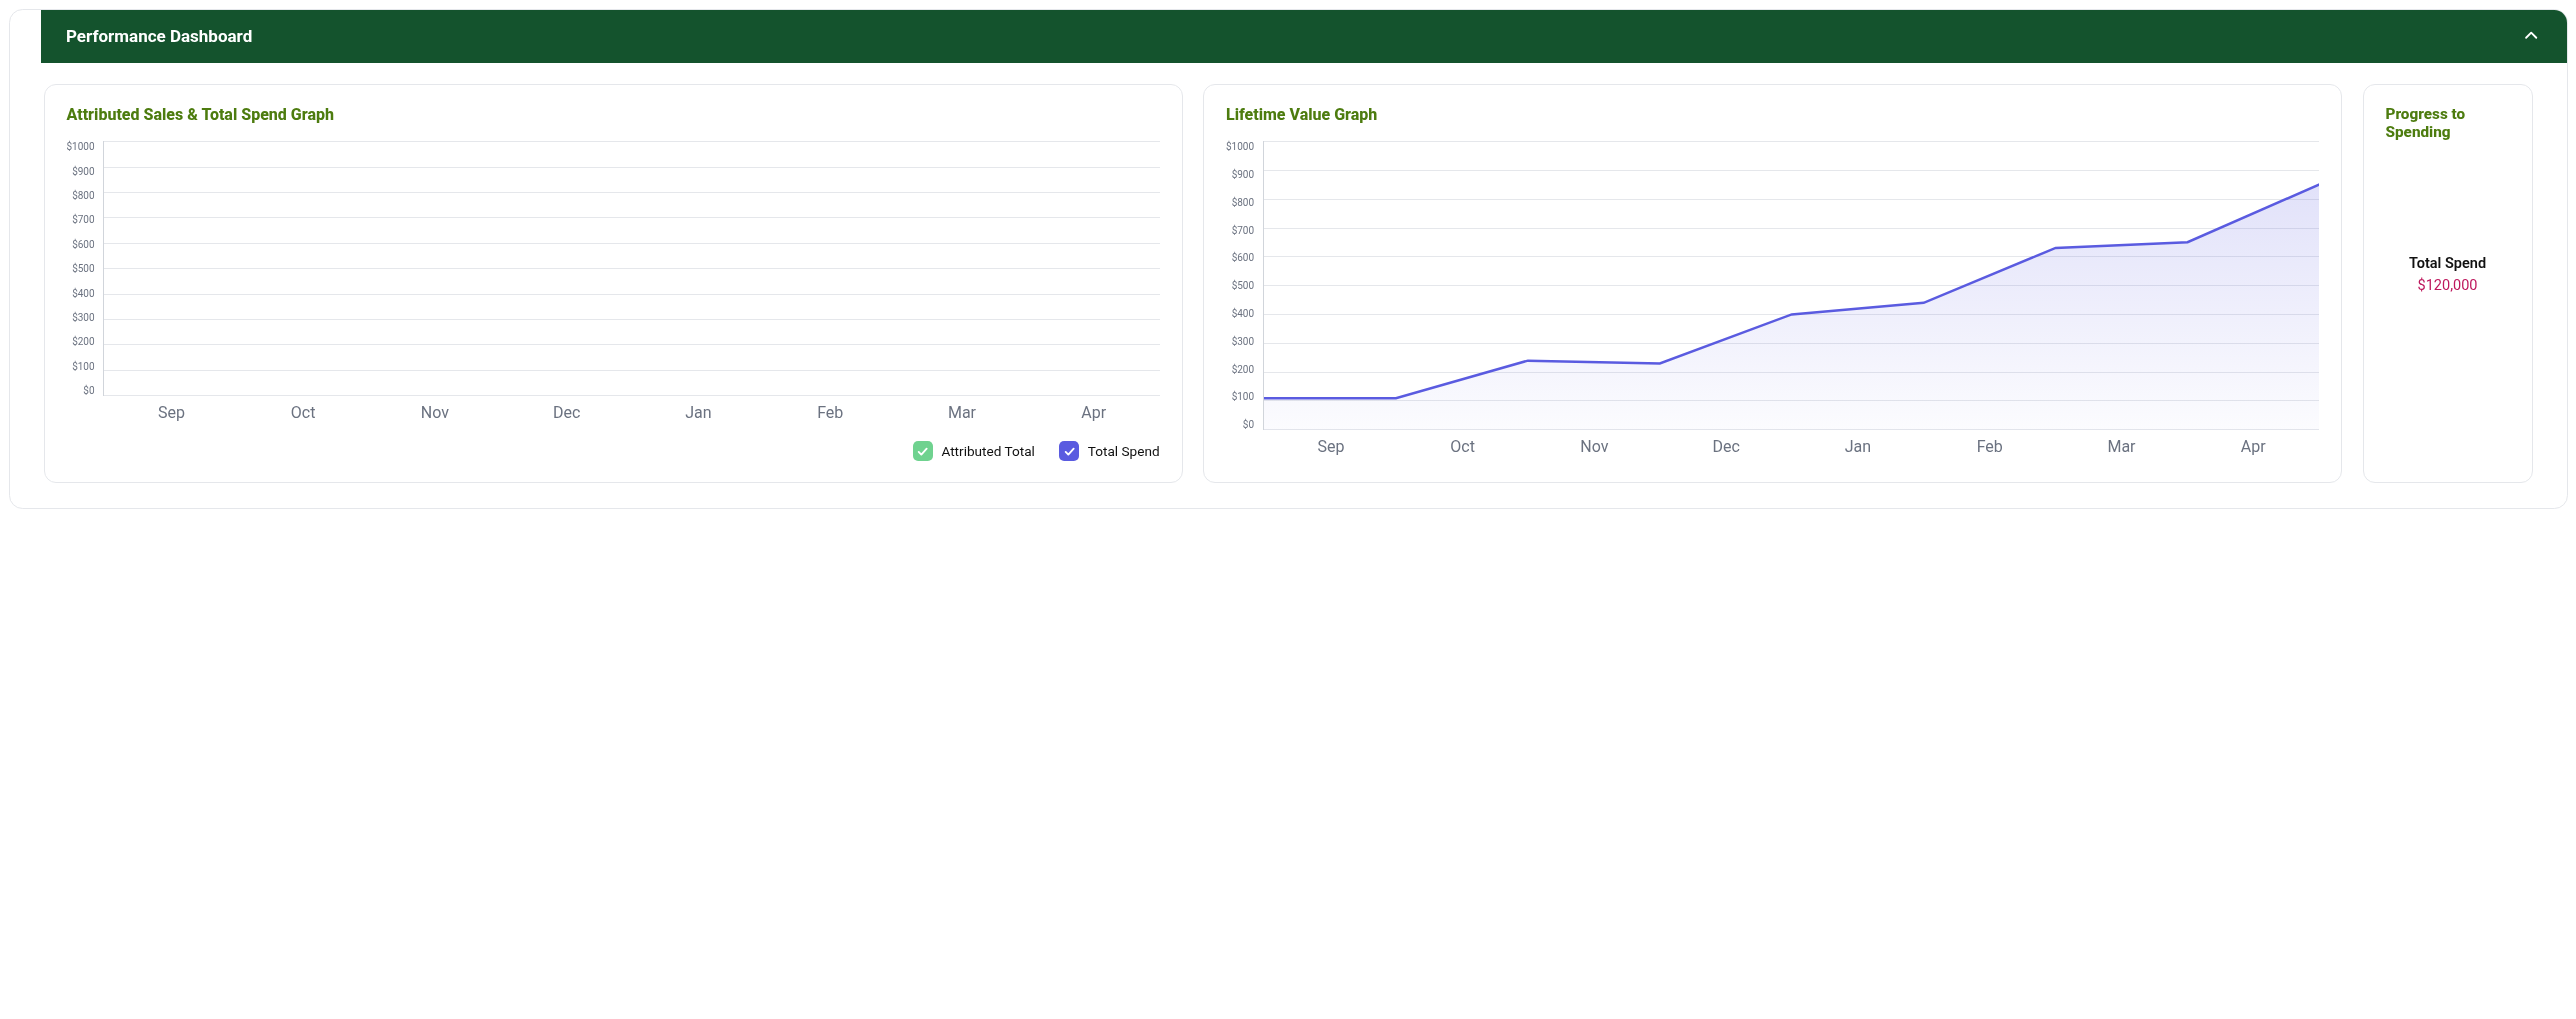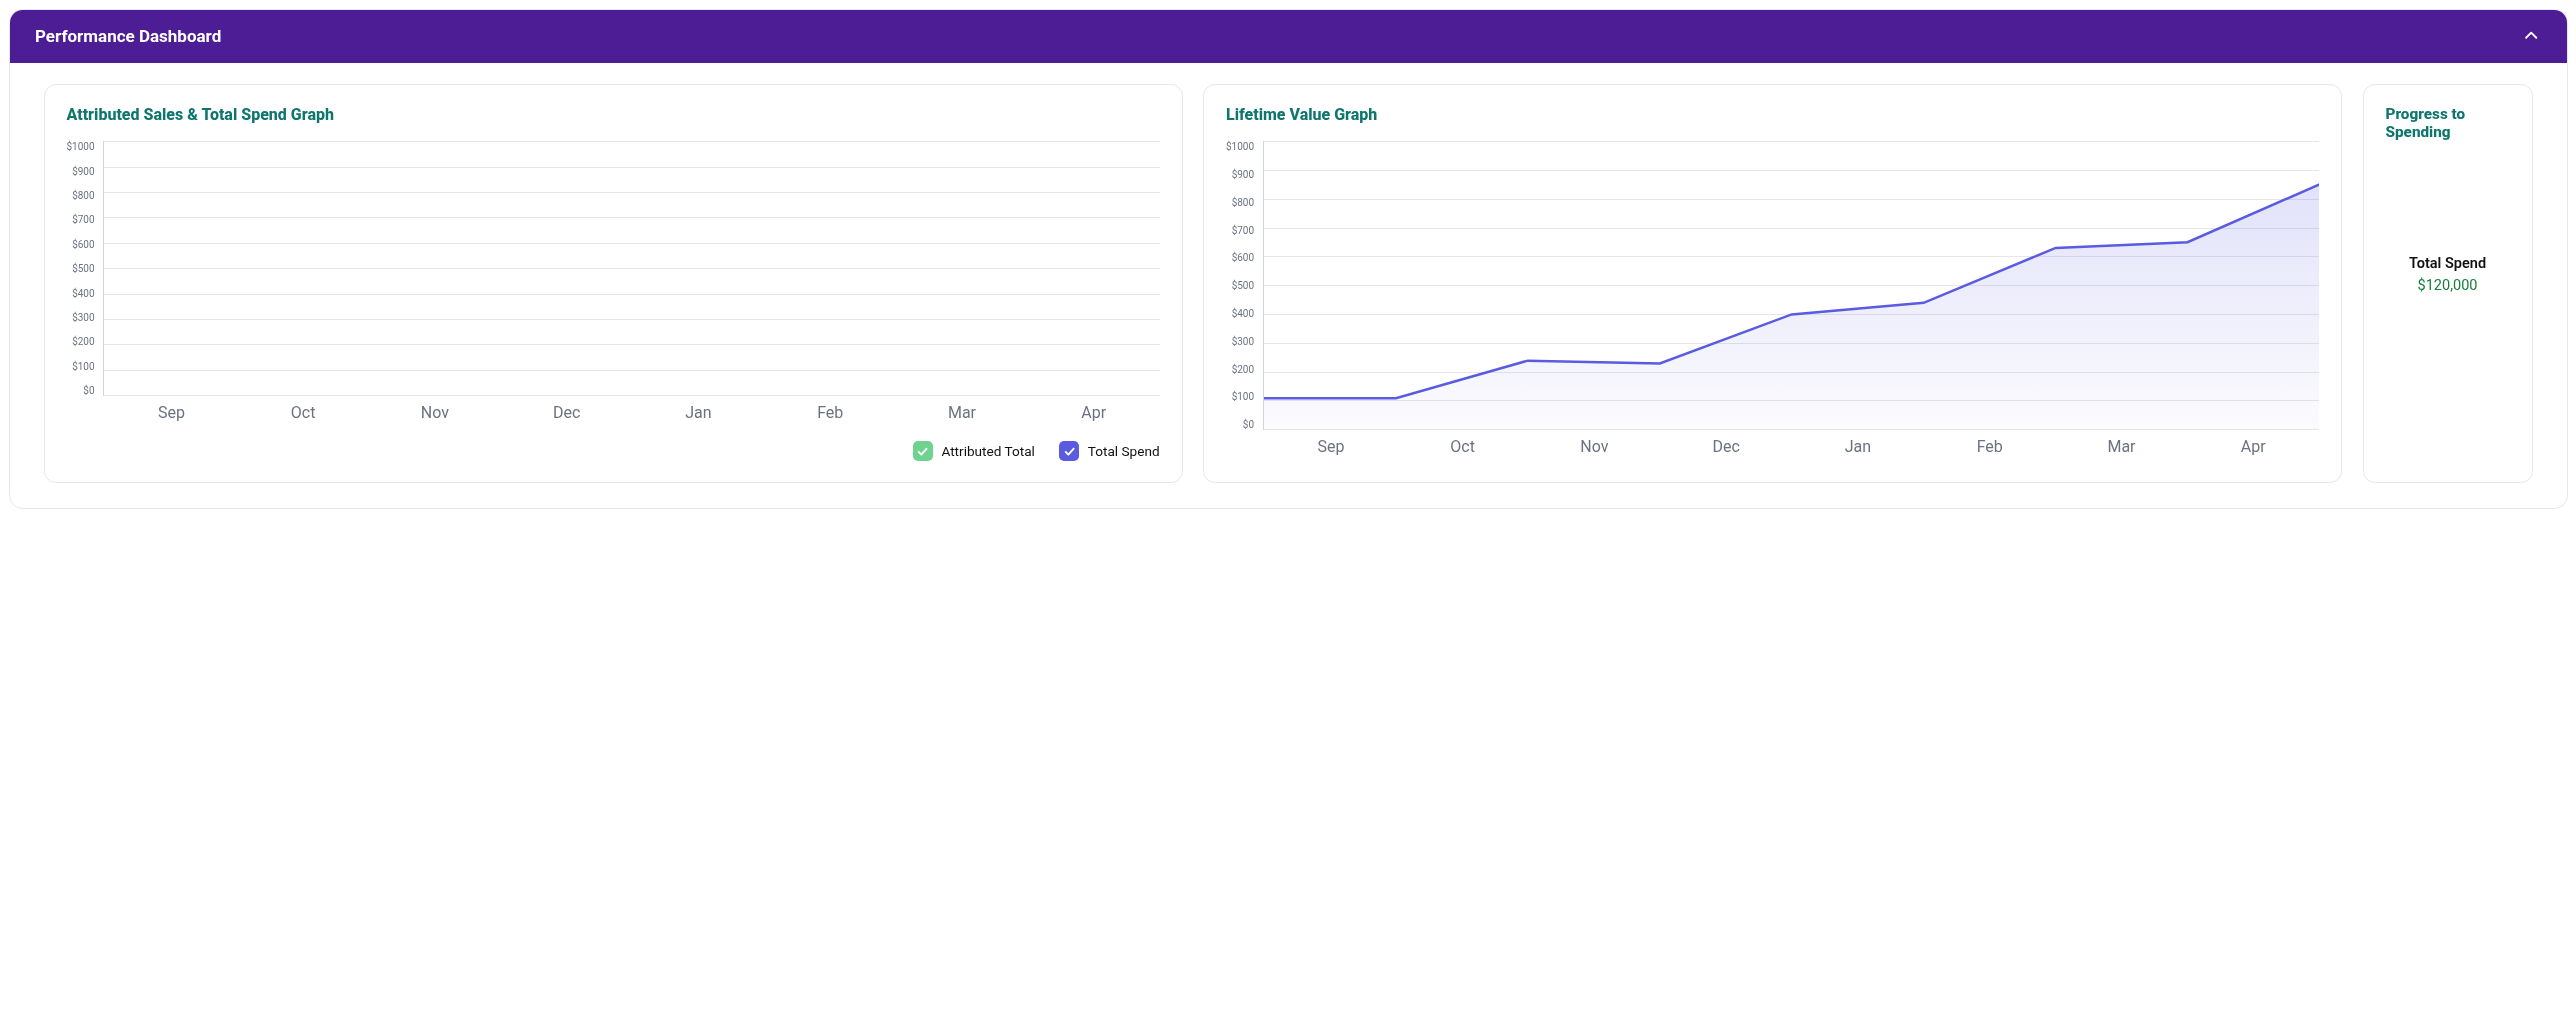--- a/index.html
+++ b/index.html
@@ -8,47 +8,48 @@
     background: #fff;
     padding: 8.5px;
   }
   .panel {
     border: 0.9px solid #e5e7eb;
     border-radius: 13.6px;
     overflow: hidden;
     background: #fff;
   }
   .panel-header {
-    background: #4c1d95;
+    background: #14532d;
     color: #fff;
     padding: 15.3px 25.5px;
     display: flex;
     justify-content: space-between;
     align-items: center;
+    margin-left: 31px;
   }
   .panel-title {
     font-size: 17px;
     font-weight: 700;
   }
   .chevron { width: 20.4px; height: 20.4px; }
   .panel-body {
     padding: 20.4px 34px 25.5px 34px;
     display: flex;
     gap: 20.4px;
   }
   .card {
     border: 0.9px solid #e5e7eb;
     border-radius: 12px;
     padding: 20.4px 22px;
     background: #fff;
   }
   .card-title {
     font-size: 16px;
     font-weight: 800;
-    color: #0f766e;
+    color: #4d7c0f;
     margin-bottom: 17px;
   }
   .card.bar { flex: 1 1 42%; min-width: 0; }
   .card.line { flex: 1 1 42%; min-width: 0; }
   .card.progress {
     width: 170px;
     flex: 0 0 170px;
     display: flex;
     flex-direction: column;
     gap: 24px;
@@ -146,21 +147,21 @@
   .stat-title {
     font-size: 14.5px;
     font-weight: 600;
     margin-top: 39px;
     text-align: center;
     color: #111;
   }
   .stat-value {
     font-size: 14.5px;
     margin-top: 5.1px;
-    color: #15803d;
+    color: #be185d;
   }
 </style>
 </head>
 <body>
 
 <div class="panel">
   <div class="panel-header">
     <div class="panel-title">Performance Dashboard</div>
     <span>
       <svg class="chevron" viewBox="0 0 24 24" fill="none" stroke="#fff" stroke-width="2.2" stroke-linecap="round" stroke-linejoin="round">

